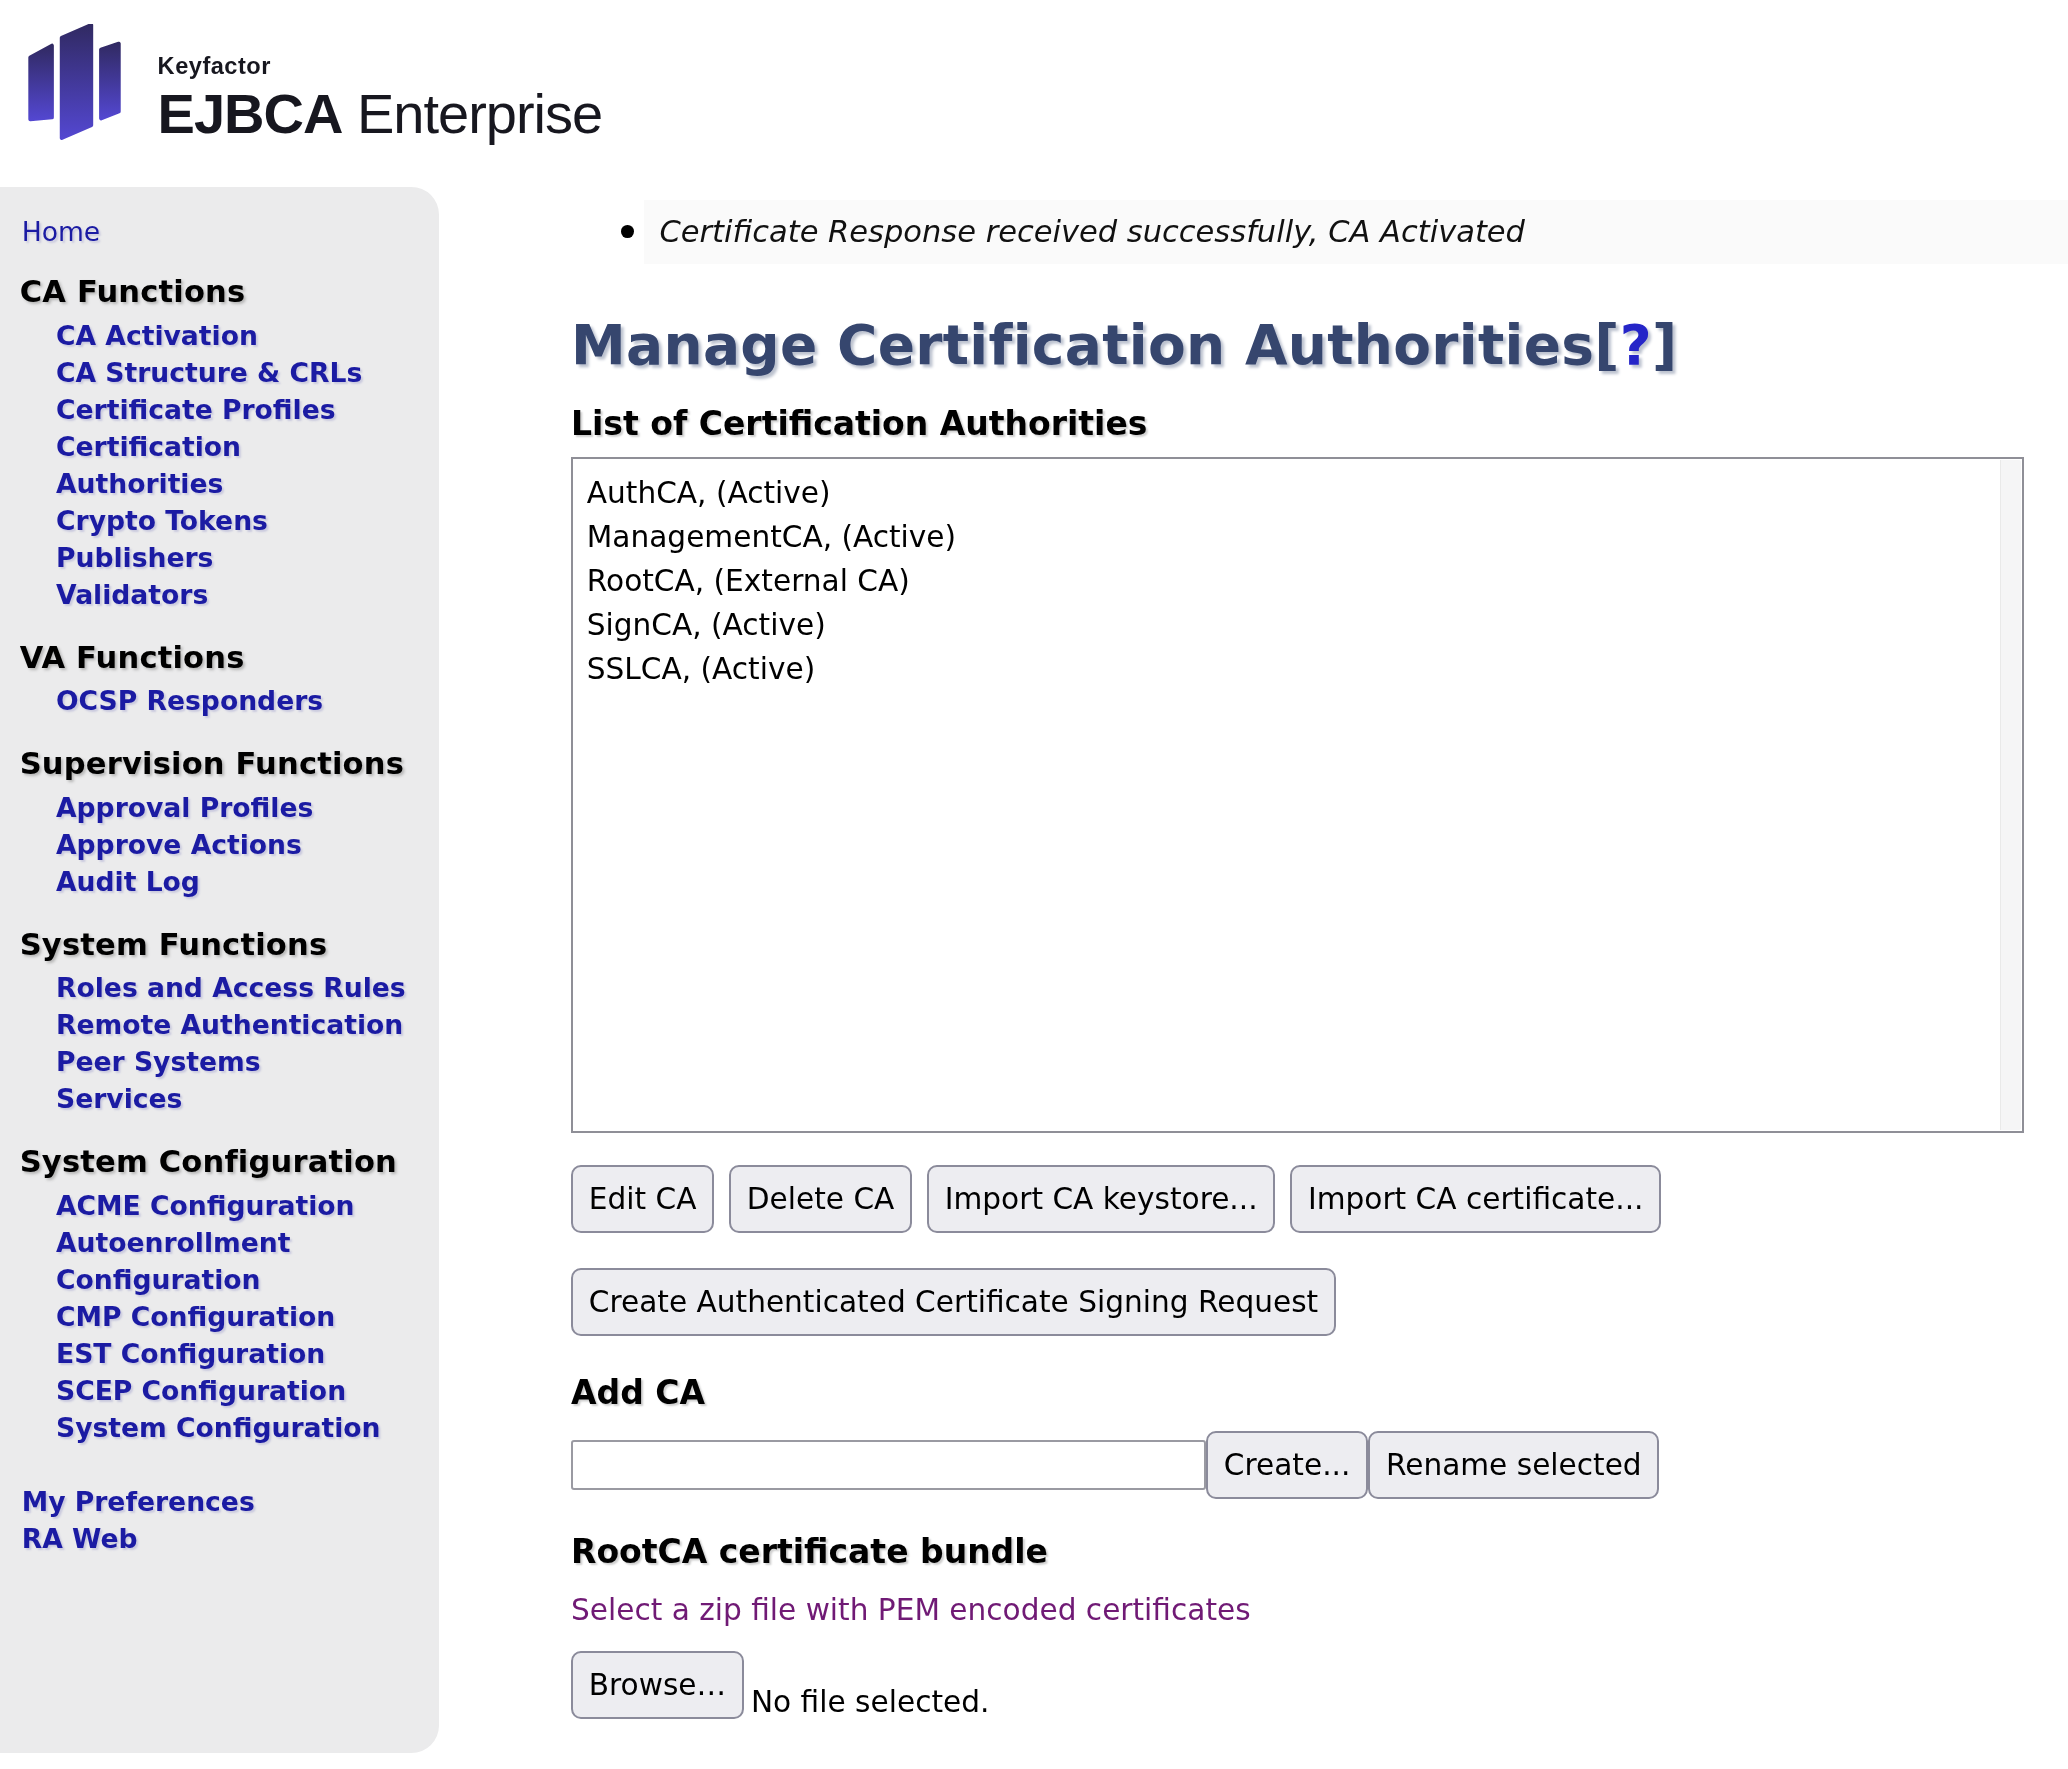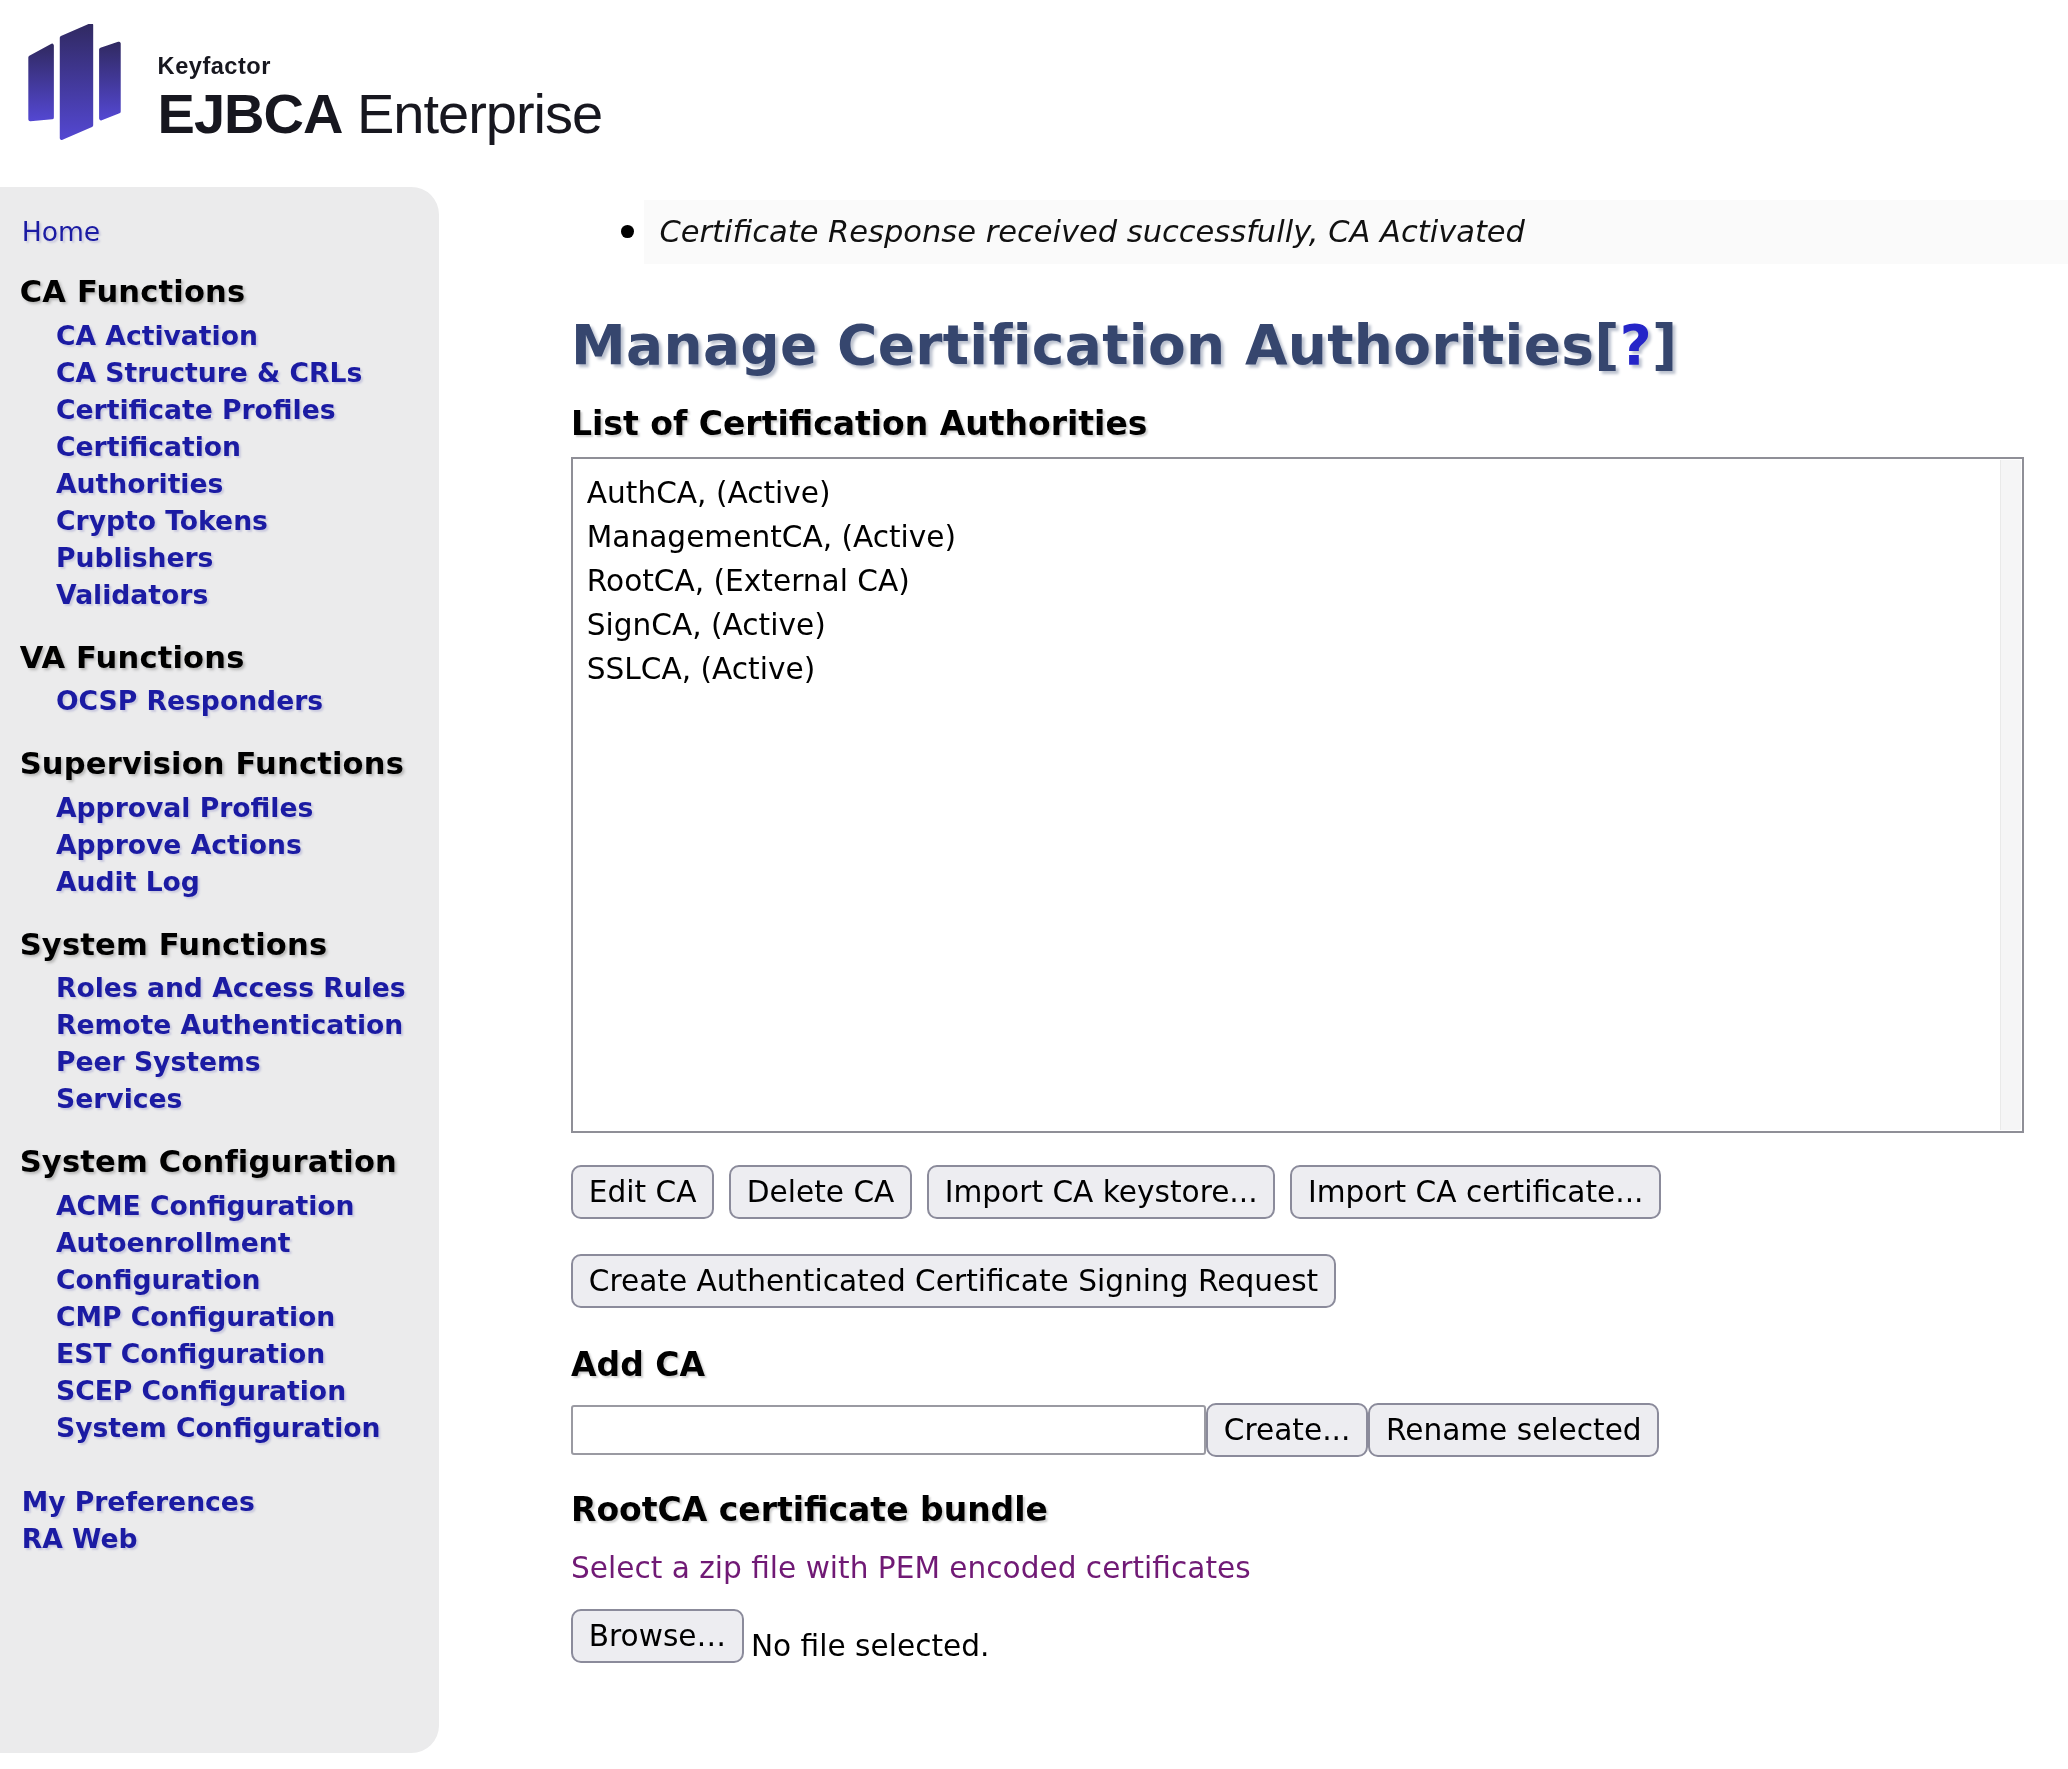--- a/index.html
+++ b/index.html
@@ -82,21 +82,21 @@
   }
   .listbox .ca-item { font-size:29.6px; line-height:44px; color:#000; white-space:nowrap; cursor:default; }
   .listbox-scrollbar {
     position:absolute; top:1px; right:1px; bottom:1px; width:20.7px;
     background:#f5f5f6; border-left:1px solid #e9e9e9; border-radius:0 2px 2px 0;
   }
 
   .btn {
     background:#ededf1; border:2px solid #8b8b9b; border-radius:9.9px;
     font-family:"DejaVu Sans", sans-serif; font-size:29.6px; color:#000;
-    padding:4.9px 15.8px; height:54px; cursor:pointer; white-space:nowrap;
+    padding:4.9px 15.8px; height:68px; cursor:pointer; white-space:nowrap;
   }
   .btn-row { display:flex; gap:14.8px; margin-top:31.5px; }
   .btn-row2 { margin-top:35px; }
 
   .add-ca-heading { margin-top:37px; }
   .add-ca-row { display:flex; gap:0; margin-top:19.7px; align-items:center; }
   .add-ca-input {
     width:635px; height:50px; background:#fff;
     border:2px solid #9a9aa2; border-radius:3px;
     font-family:"DejaVu Sans", sans-serif; font-size:27.6px; padding:0 9.9px;

